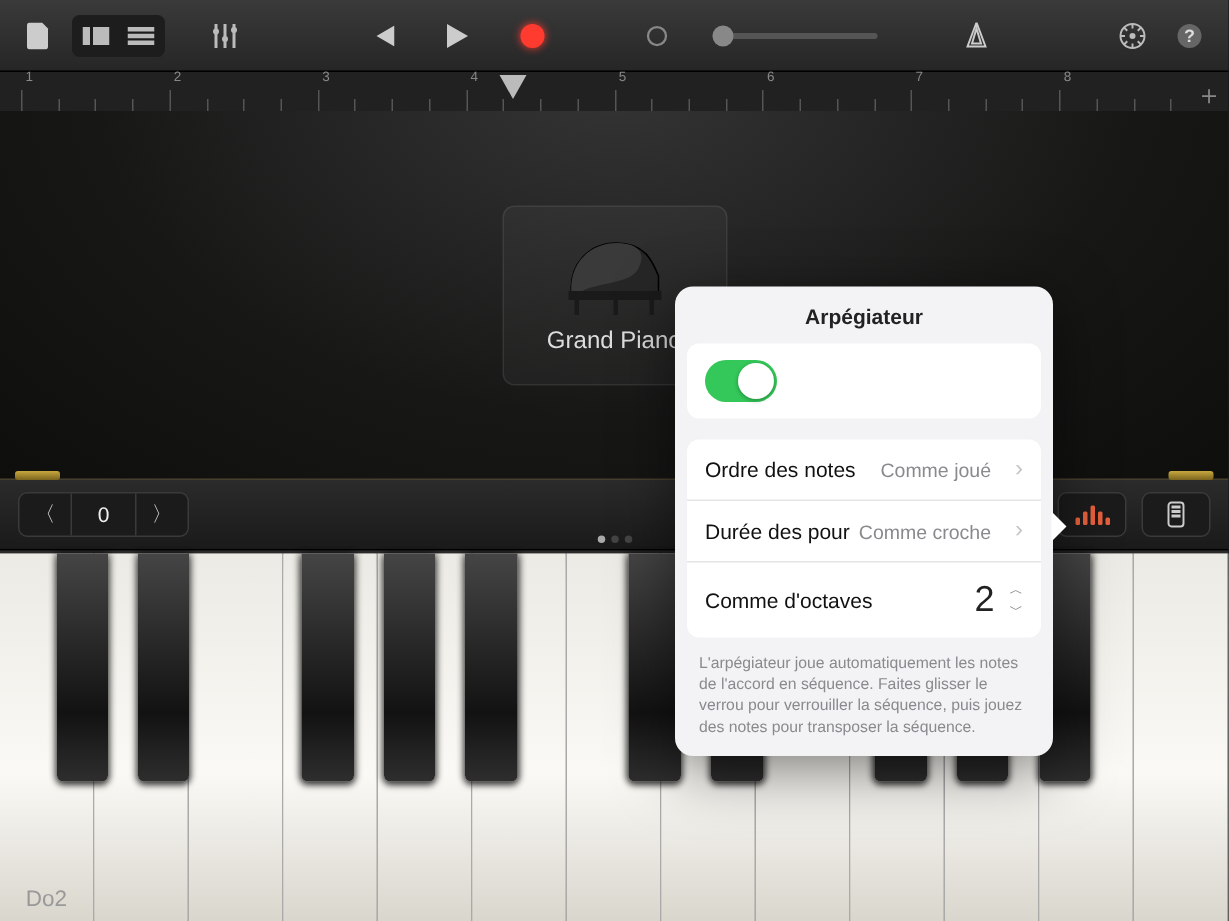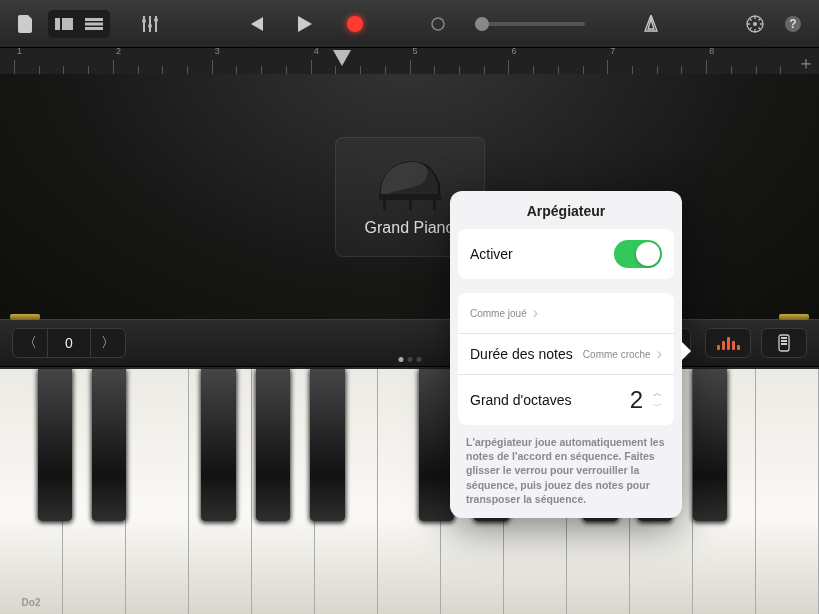--- a/index.html
+++ b/index.html
@@ -128,35 +128,35 @@
     position:relative;
     display:flex;
     border-top:2px solid #2b2b2b;
   }
   .white-key {
     flex:1; border-right:1px solid #aaa; position:relative;
     background: linear-gradient(#eceae4,#faf9f5 60%, #d9d6cd);
     display:flex; align-items:flex-end; justify-content:center;
     padding-bottom:6px;
   }
-  .white-key .lbl { font-size:10px; color:#999;font-weight:bold; }
+  .white-key .lbl { font-size:15px; color:#999; }
   .black-keys { position:absolute; top:0; left:0; right:0; height:62%; pointer-events:none;}
   .black-key {
     position:absolute; top:0; width:4.2%; height:100%;
     background: linear-gradient(#454545,#121212 70%, #2e2e2e);
     border-radius:0 0 4px 4px;
     box-shadow: -2px 0 4px rgba(0,0,0,0.4), 2px 0 4px rgba(0,0,0,0.4), 0 3px 4px rgba(0,0,0,0.5);
     pointer-events:auto;
   }
 
   
   .popover {
     position:absolute;
     left:450px; top:191px;
-    width:232px;
+    width:252px;
     background:#f3f3f5;
     border-radius:12px;
     box-shadow: 0 10px 40px rgba(0,0,0,0.5);
     padding-bottom:12px;
     z-index: 50;
   }
   .popover::after{
     content:""; position:absolute; right:-9px; top:150px;
     border-top:10px solid transparent; border-bottom:10px solid transparent;
     border-left:10px solid #fff;
@@ -165,34 +165,34 @@
   .pop-sec {
     background:#fff; margin:0 8px; border-radius:8px;
   }
   .pop-sec + .pop-sec { margin-top:14px; }
   .pop-row {
     display:flex; align-items:center; padding:11px 12px; font-size:14px; color:#111;
     border-bottom:1px solid #e4e4e4;
   }
   .pop-row:last-child{ border-bottom:none; }
   .pop-row .label { flex:1; }
-  .pop-row .value { color:#8a8a8e; font-size:10px; margin-right:6px;}
+  .pop-row .value { color:#8a8a8e; font-size:13px; margin-right:16px;}
   .chevron { color:#c5c5c8; font-size:16px; }
   .toggle {
     width:48px; height:28px; background:#34c759; border-radius:14px; position:relative;
   }
   .toggle::after{ content:""; position:absolute; right:2px; top:2px; width:24px; height:24px; background:#fff; border-radius:50%; box-shadow:0 1px 3px rgba(0,0,0,0.3);}
   .stepper {
     display:flex; align-items:center; gap:10px;
   }
   .stepper .num { font-size:24px; color:#222; width:24px; text-align:right;}
   .stepper .arrows { display:flex; flex-direction:column; gap:4px;}
   .stepper .arrows span { font-size:9px; color:#888; line-height:1;}
   .pop-desc {
-    font-size:10.5px; color:#8a8a8e; padding:10px 16px 0; line-height:1.35;font-weight:bold;
+    font-size:10.5px; color:#8a8a8e; padding:10px 16px 0; line-height:1.35;
   }
 </style>
 </head>
 <body>
 
 <div class="toolbar">
   <div class="tb-btn">
     <svg width="16" height="18" viewBox="0 0 16 18">
         <path d="M2 0h8l4 4v12a2 2 0 0 1-2 2H2a2 2 0 0 1-2-2V2a2 2 0 0 1 2-2z" fill="#ccc"></path>
       </svg>
@@ -407,36 +407,36 @@
     <div class="black-key" style="left:71.2%"></div>
     <div class="black-key" style="left:77.9%"></div>
     <div class="black-key" style="left:84.6%"></div>
   </div>
 </div>
 
 <div class="popover">
   <div class="pop-title">Arpégiateur</div>
   <div class="pop-sec">
     <div class="pop-row">
-      <span class="label">Activer</span>
       <div class="toggle"></div>
     </div>
   </div>
   <div class="pop-sec">
     <div class="pop-row">
+      <span class="label">Ordre des notes</span>
       <span class="value">Comme joué</span>
       <span class="chevron">›</span>
     </div>
     <div class="pop-row">
-      <span class="label">Durée des notes</span>
+      <span class="label">Durée des pour</span>
       <span class="value">Comme croche</span>
       <span class="chevron">›</span>
     </div>
     <div class="pop-row">
-      <span class="label">Grand d'octaves</span>
+      <span class="label">Comme d'octaves</span>
       <div class="stepper">
         <span class="num">2</span>
         <div class="arrows">
           <span>︿</span>
           <span>﹀</span>
         </div>
       </div>
     </div>
   </div>
   <div class="pop-desc">L'arpégiateur joue automatiquement les notes de l'accord en séquence. Faites glisser le verrou pour verrouiller la séquence, puis jouez des notes pour transposer la séquence.</div>

